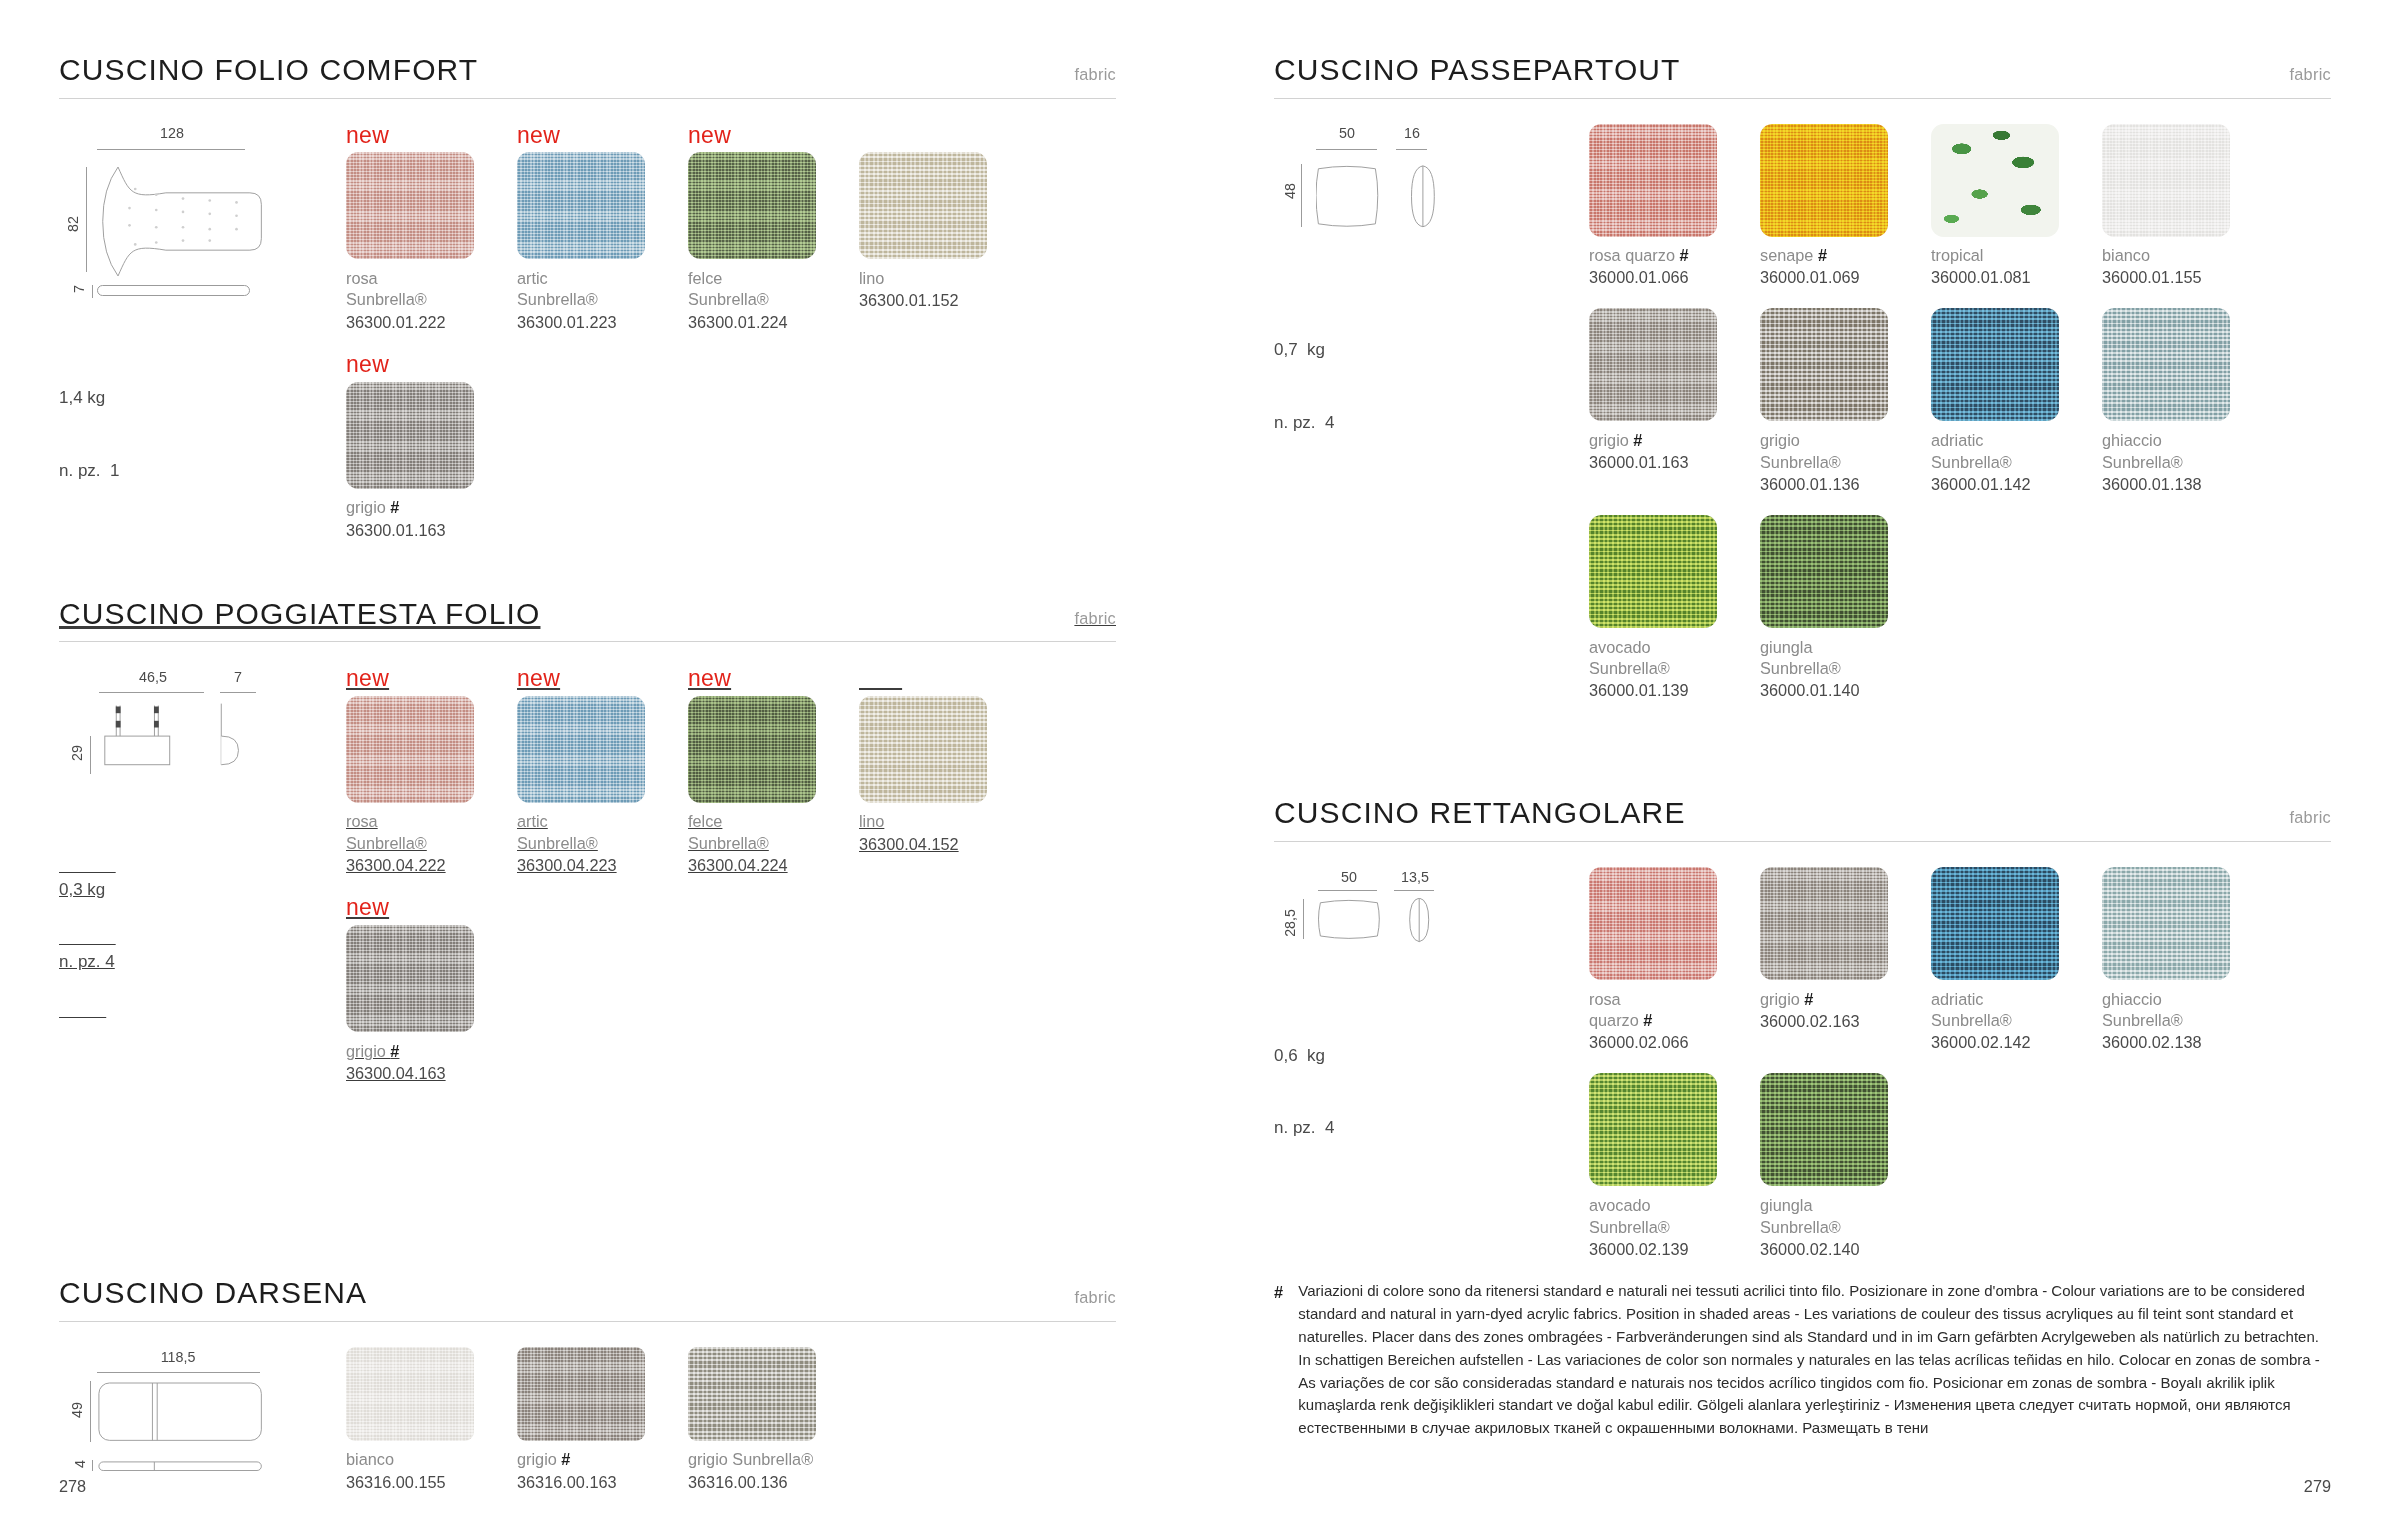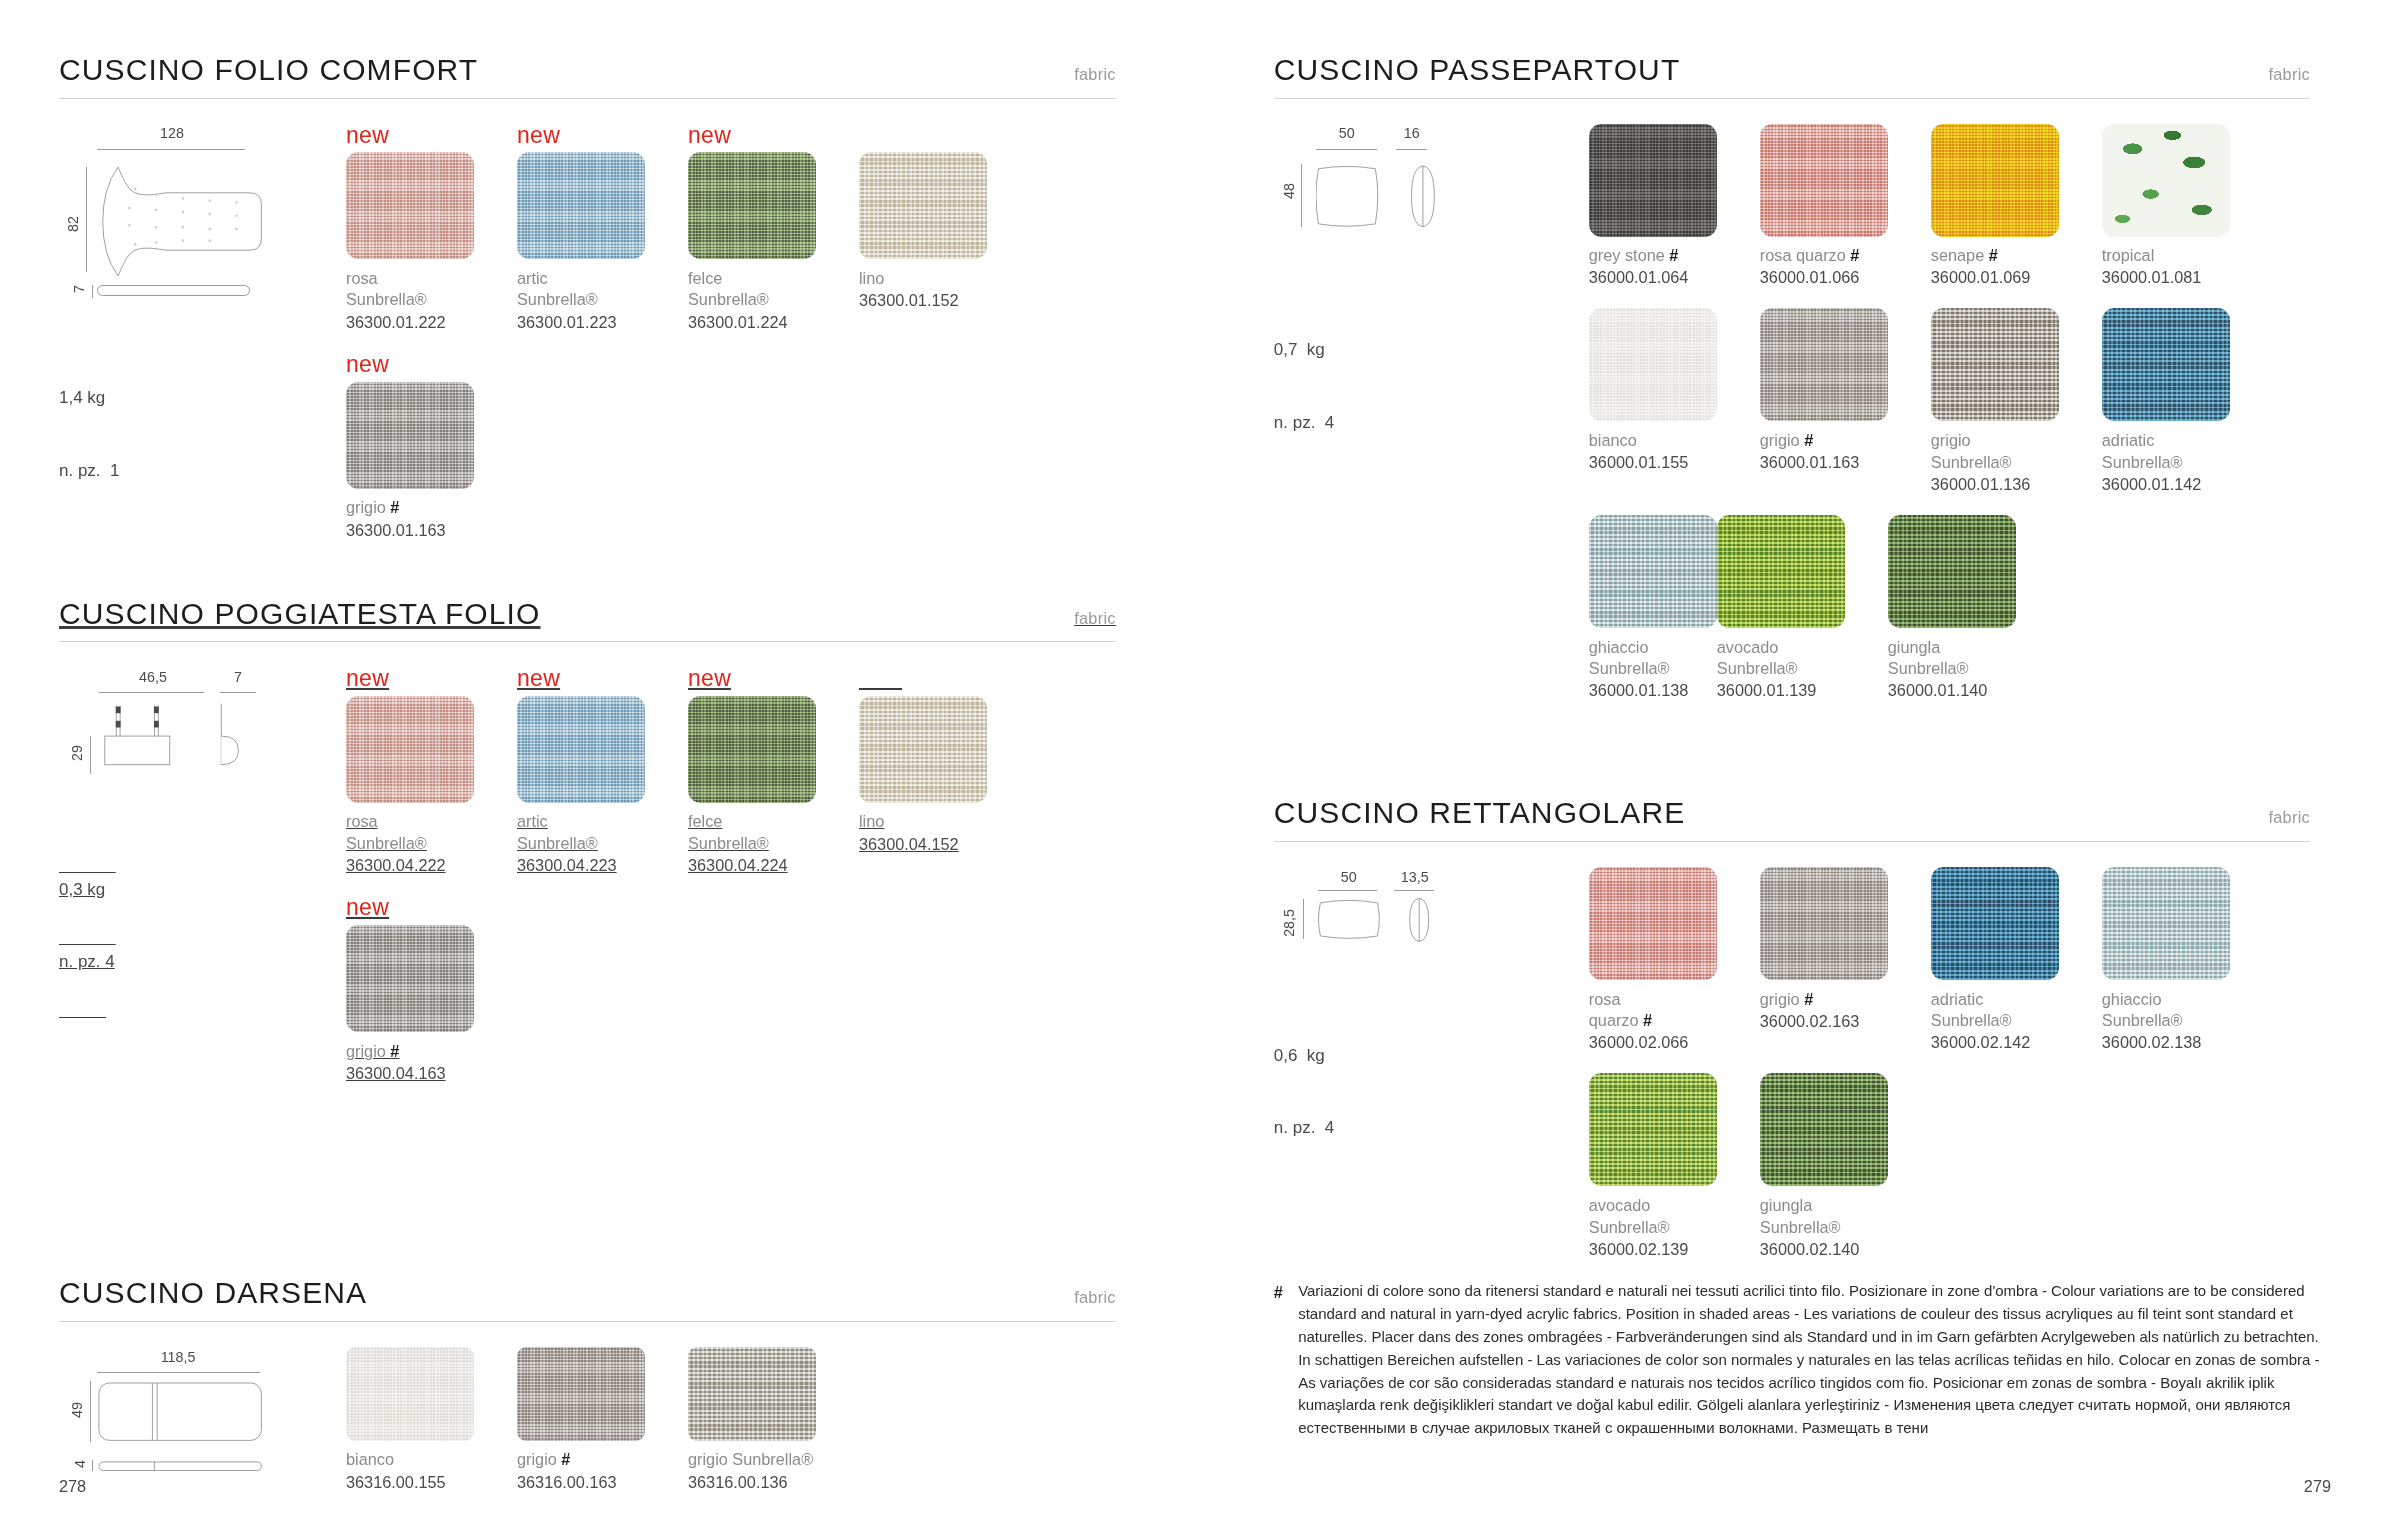--- a/index.html
+++ b/index.html
@@ -8,21 +8,21 @@
     width:2390px; height:1536px;
     background:#ffffff;
     font-family:"Liberation Sans", sans-serif;
     color:#3c3c3c;
     position:relative;
     overflow:hidden;
   }
   .page { position:absolute; inset:0; display:flex;gap:44px; }
   .col { position:relative; height:100%; }
   .col-left  { width:1195px; padding:53px 57px 0 59px; }
-  .col-right { width:1195px; padding:53px 80px 0 57px; }
+  .col-right { width:1195px; padding:53px 59px 0 57px; }
 
   
   .sec { position:relative; }
   .sec-head {
     display:flex; align-items:baseline; justify-content:space-between;
     border-bottom:1.4px solid #d2d2d2;
     padding-bottom:10.5px;
   }
   .sec-title {
     font-size:30px; letter-spacing:1.1px; color:#1d1d1d;
@@ -354,25 +354,20 @@
             </svg>
           </div>
           <div class="weights" style="margin-top:-15.3px;">
             <div>0,7  kg</div>
             <div>n. pz.  4</div>
           </div>
         </div>
         <div class="swatch-area">
           <div class="grid">
               <div class="cell">
-                <div class="sw tall weave" style="background: rgb(78, 77, 75);"></div>
-                <div class="sw-name">grey stone <span class="hash">#</span></div>
-                <div class="sw-code">36000.01.064</div>
-              </div>
-              <div class="cell">
                 <div class="sw tall weave" style="background: rgb(211, 143, 134);"></div>
                 <div class="sw-name">rosa quarzo <span class="hash">#</span></div>
                 <div class="sw-code">36000.01.066</div>
               </div>
               <div class="cell">
                 <div class="sw tall weave" style="background: rgb(227, 161, 25);"></div>
                 <div class="sw-name">senape <span class="hash">#</span></div>
                 <div class="sw-code">36000.01.069</div>
               </div>
               <div class="cell">

